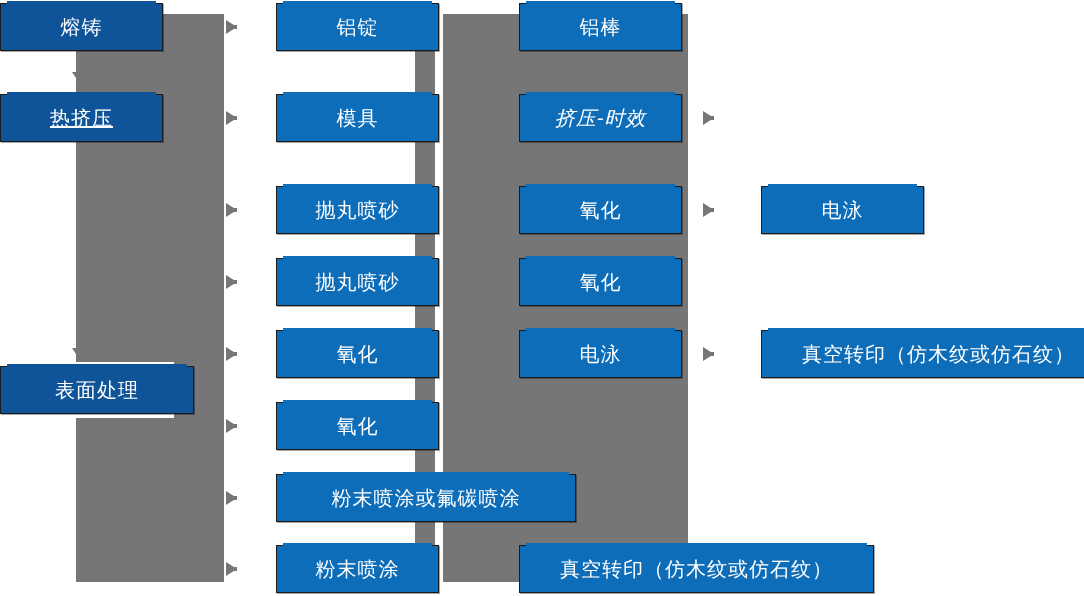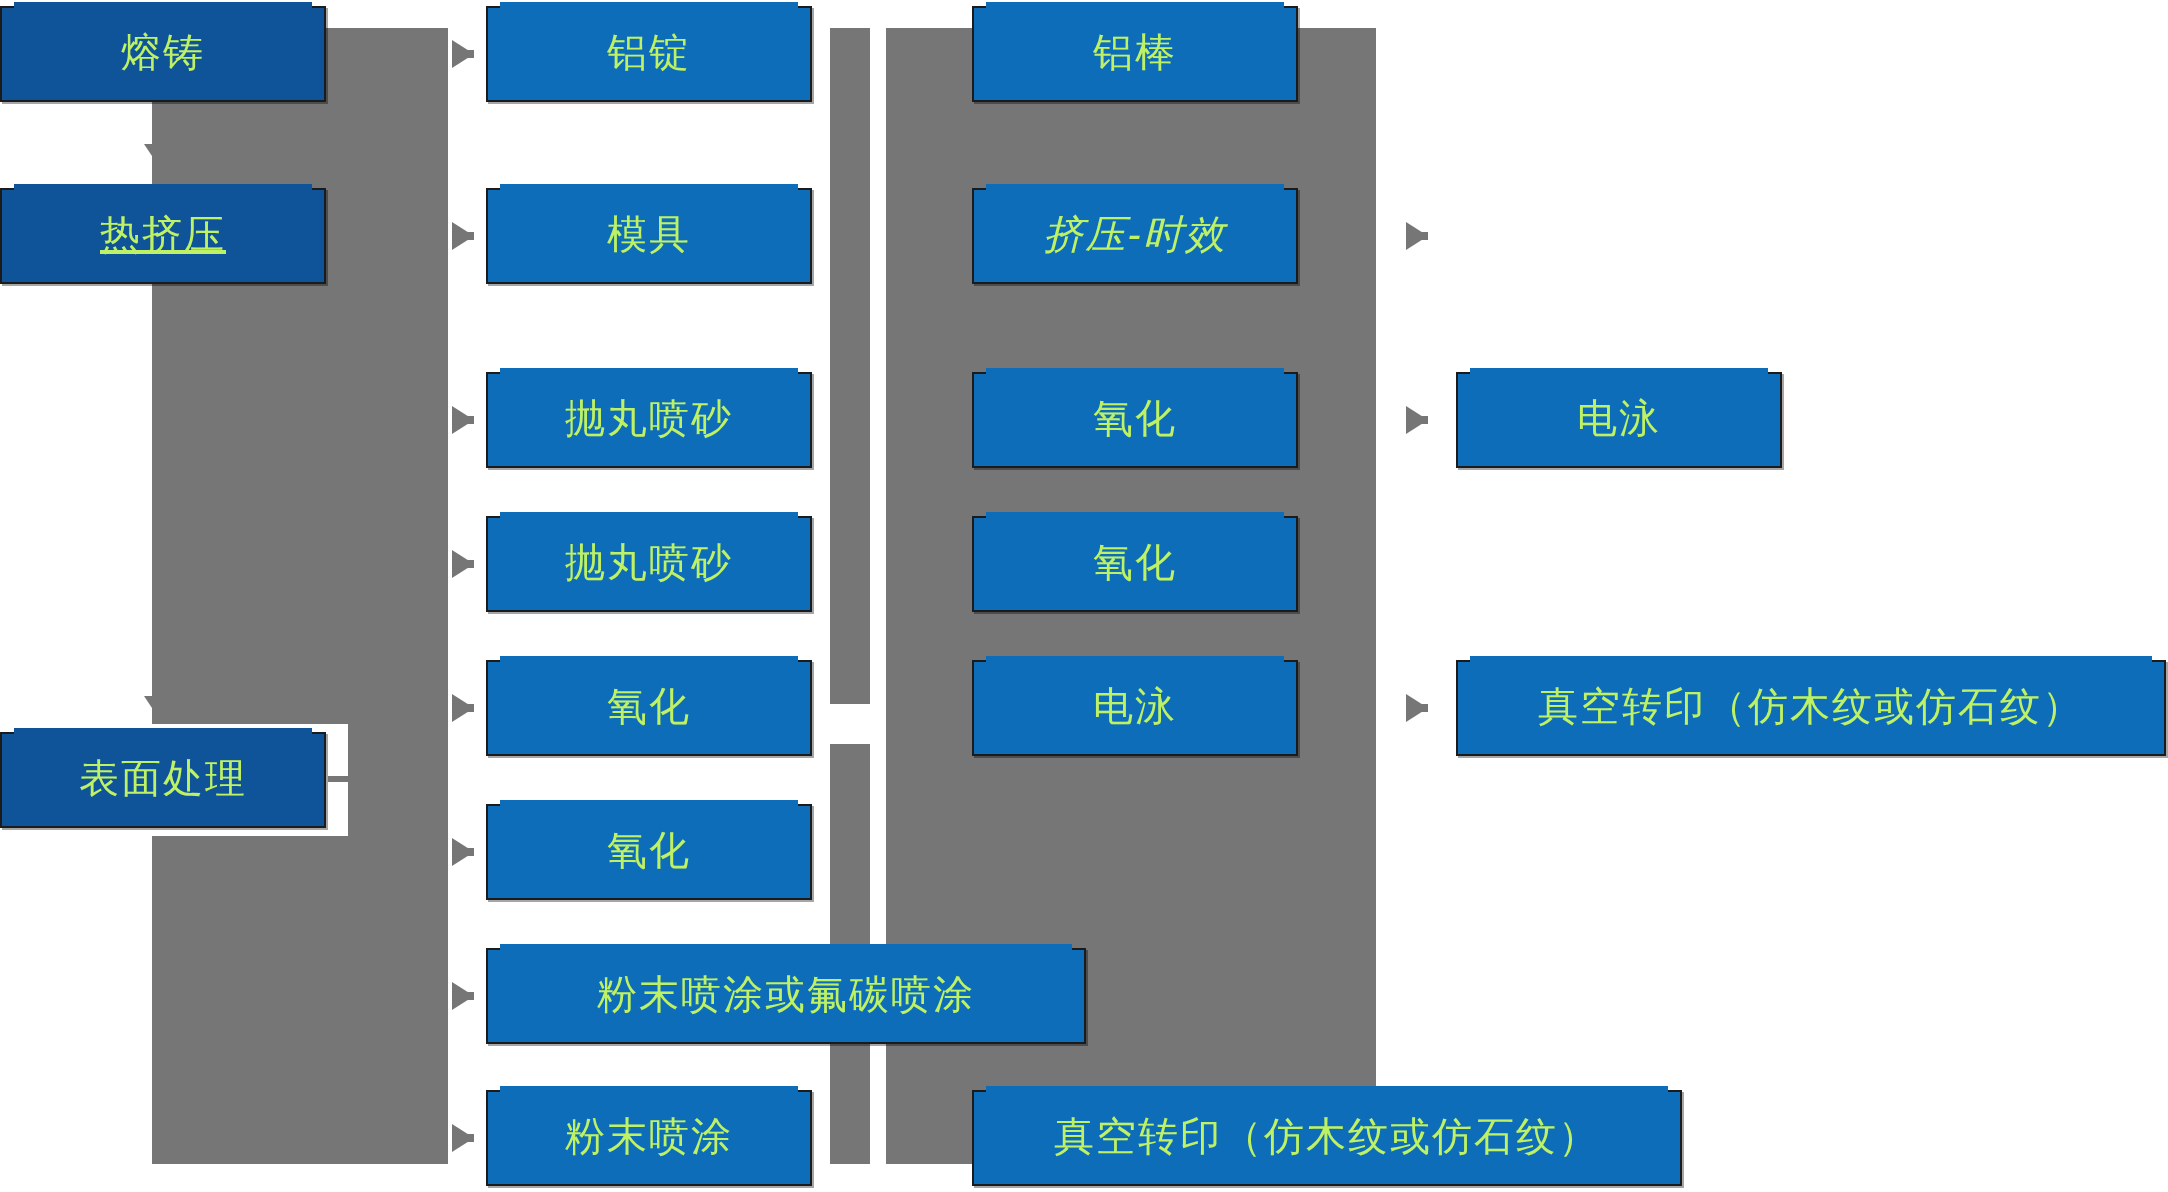--- a/index.html
+++ b/index.html
@@ -61,30 +61,30 @@
     z-index: 2;
   }
 
   
   .node {
     position: absolute;
     box-sizing: border-box;
     display: flex;
     align-items: center;
     justify-content: center;
-    color: #bef264;
+    color: #ffffff;
     border: 1px solid #1b1b1b;
     z-index: 5;
     letter-spacing: 1px;
     box-shadow: 1px 1px 0 rgba(0,0,0,0.35);
     text-align: center;
     line-height: 1.1;
   }
   .node.dark  { background: #0F5499; }
-  .node.light { background: #0E6DB8; }
+  .node.light { background: #0E6DB8; margin-left: 33px; }
   
   .node::before {
     content: "";
     position: absolute;
     top: -3px;
     left: 6px;
     right: 6px;
     height: 3px;
     background: #0E6DB8;
     z-index: -1;
@@ -152,21 +152,21 @@
       <span class="stem"></span>
     </div>
   <div class="arrow-r" style="left:703px; top:347px;">
       <span class="stem"></span>
     </div>
 
   <div class="node dark t20" style="left:0px; top:3px; width:163px; height:48px;">熔铸</div>
 
   <div class="node dark t20" style="left:0px; top:94px; width:163px; height:48px;text-decoration:underline;">热挤压</div>
 
-  <div class="node dark t20" style="left:0px; top:366px; width:163px; height:48px;">表面处理</div>
+  <div class="node dark t20" style="left:0px; top:366px; width:194px; height:48px;">表面处理</div>
 
   <div class="node light t20" style="left:243px; top:3px; width:163px; height:48px;">铝锭</div>
 
   <div class="node light t20" style="left:243px; top:94px; width:163px; height:48px;">模具</div>
 
   <div class="node light t20" style="left:243px; top:186px; width:163px; height:48px;">抛丸喷砂</div>
 
   <div class="node light t20" style="left:243px; top:258px; width:163px; height:48px;">抛丸喷砂</div>
 
   <div class="node light t20" style="left:243px; top:330px; width:163px; height:48px;">氧化</div>

